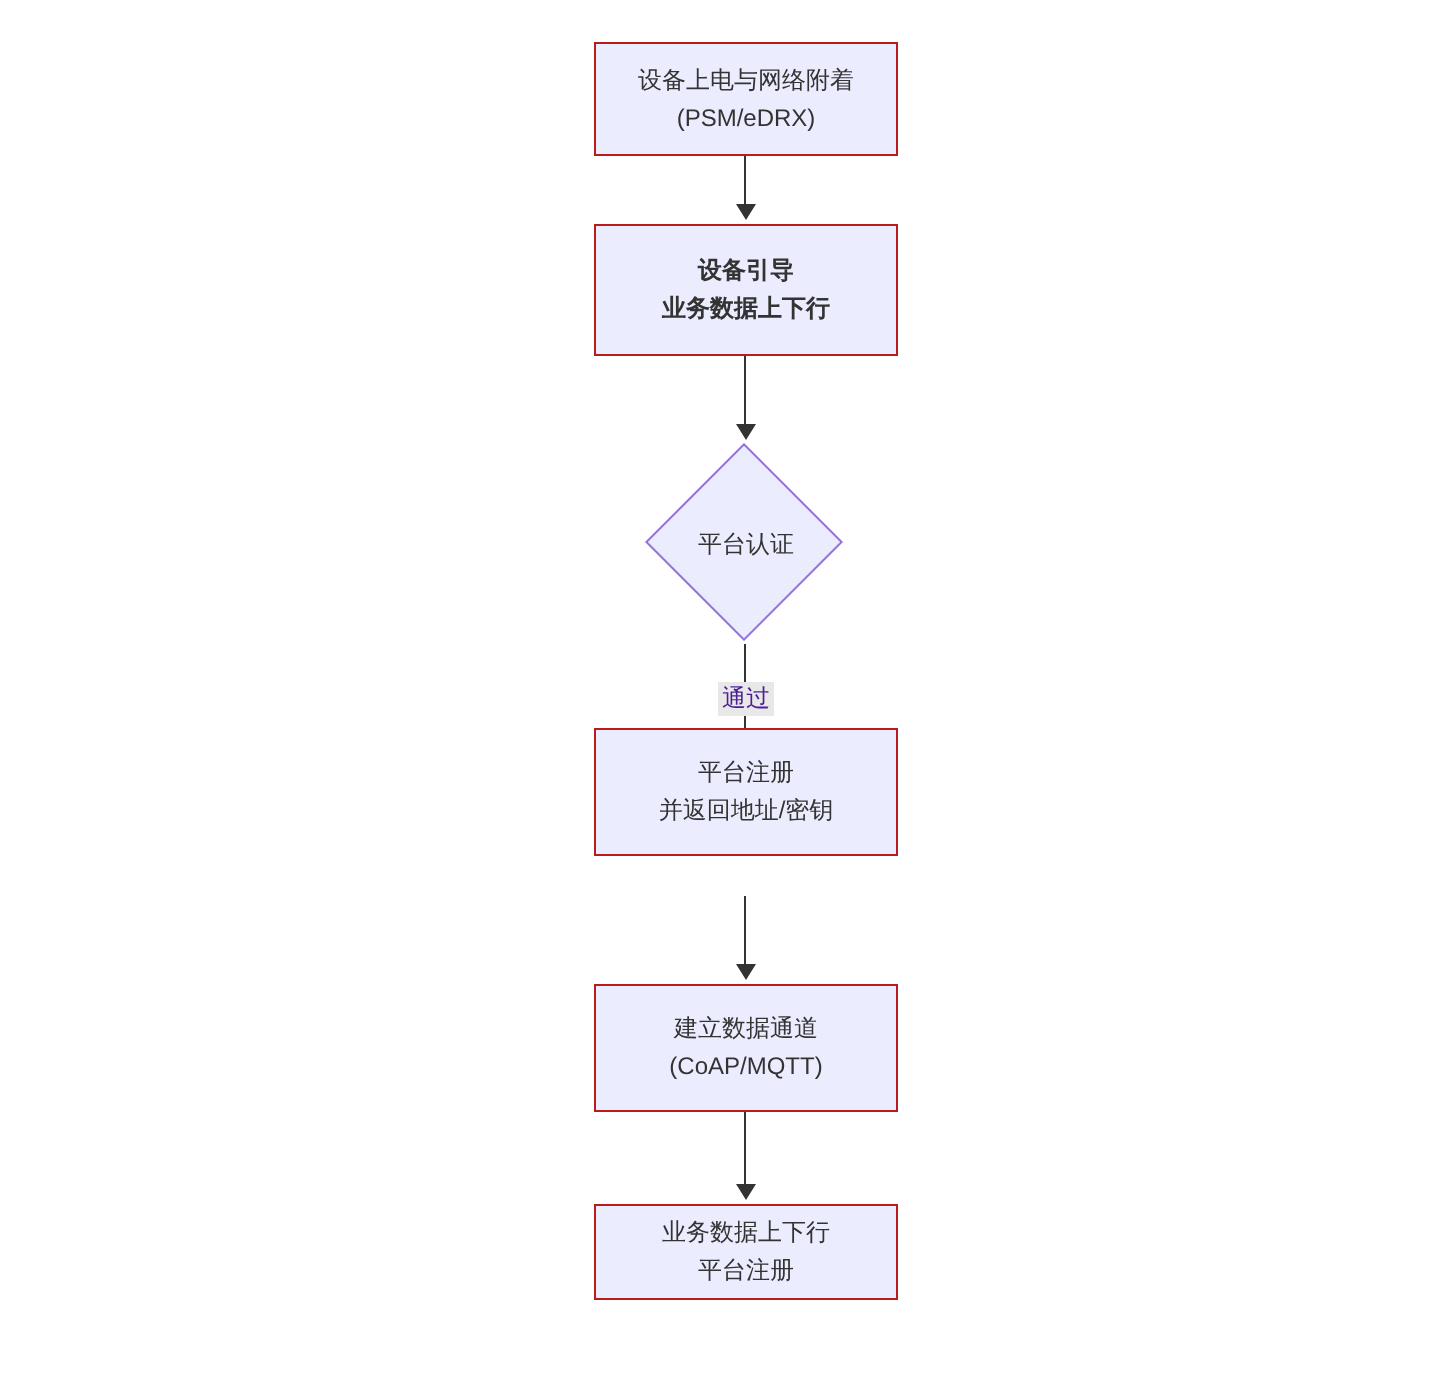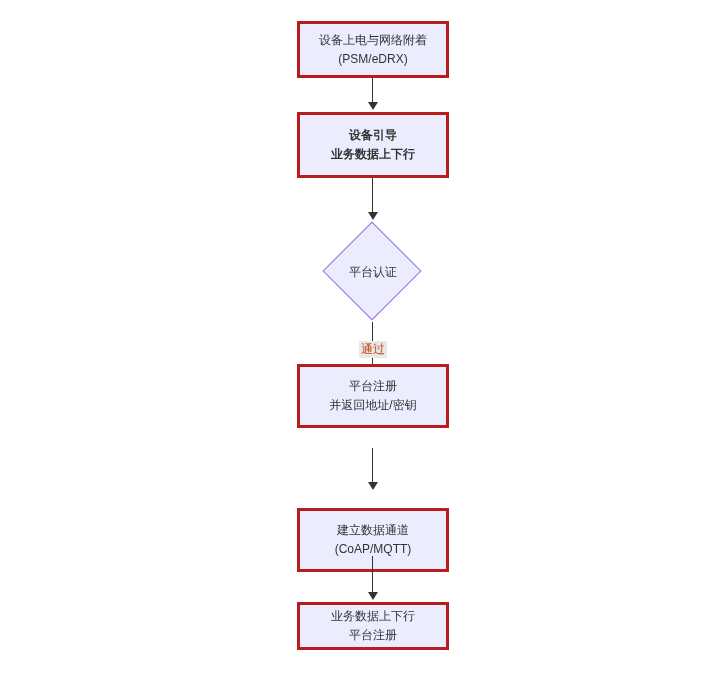--- a/index.html
+++ b/index.html
@@ -13,35 +13,35 @@
     width: 726px;
     height: 700px;
     background: #ffffff;
     overflow: hidden;
   }
   .node.rect {
     position: absolute;
     left: 297px;
     width: 152px;
     background: #ECECFF;
-    border: 3px solid #b91c1c;
+    border: 1px solid #b91c1c;
     box-sizing: border-box;
     display: flex;
     flex-direction: column;
     align-items: center;
     justify-content: center;
     text-align: center;
     color: #333333;
     font-size: 12px;
     line-height: 19px;
   }
   #n1 { top: 21px;  height: 57px; }
   #n2 { top: 112px; height: 66px; font-weight: bold; }
   #n4 { top: 364px; height: 64px; }
-  #n5 { top: 508px; height: 64px; }
+  #n5 { top: 492px; height: 64px; }
   #n6 { top: 602px; height: 48px; }
 
   .diamond-wrap {
     position: absolute;
     left: 322px;
     top: 221px;
     width: 102px;
     height: 102px;
   }
   .diamond-shape {
@@ -94,21 +94,21 @@
   #a3 { top: 374px; }
   #a4 { top: 482px; }
   #a5 { top: 592px; }
 
   .edge-label {
     position: absolute;
     top: 341px;
     left: 373px;
     transform: translateX(-50%);
     background: #e8e8e8;
-    color: #c2410c;
+    color: #4c1d95;
     font-size: 12px;
     line-height: 17px;
     padding: 0 2px;
     white-space: nowrap;
   }
 </style>
 </head>
 <body>
 
 <div class="canvas">

